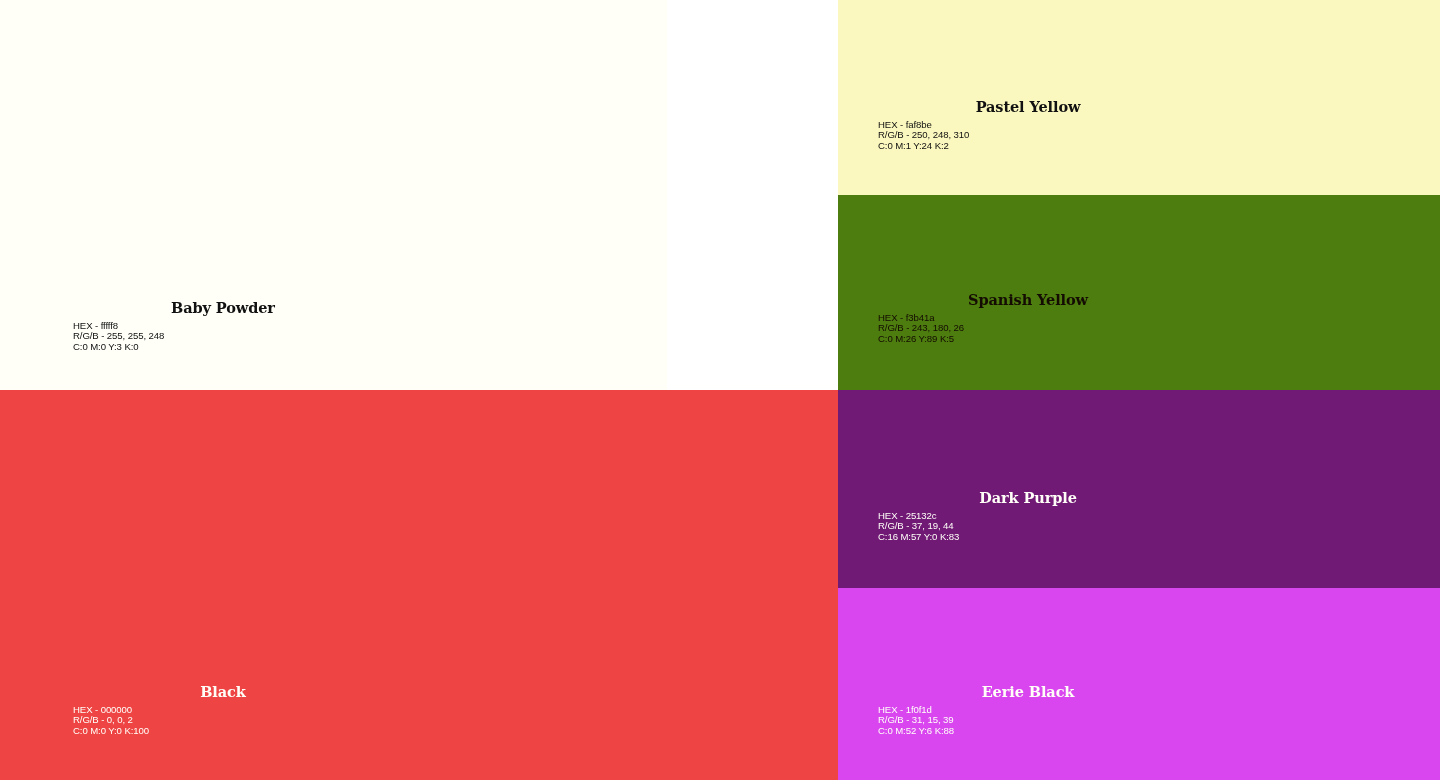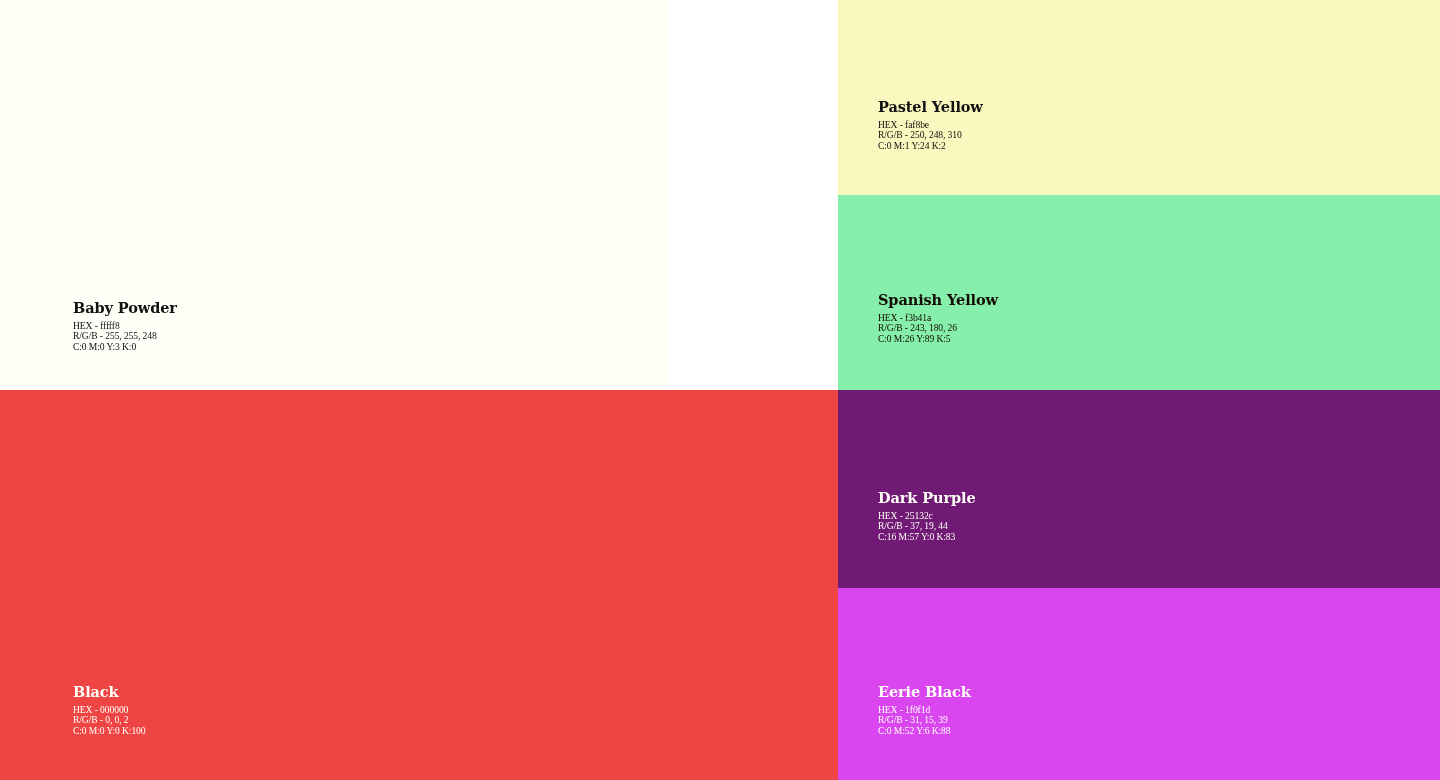--- a/index.html
+++ b/index.html
@@ -32,24 +32,25 @@
   }
 
   .swatch-name {
     font-family: "DejaVu Serif", serif;
     font-weight: bold;
     font-size: 14.5px;
     letter-spacing: -0.1px;
     line-height: 1.1;
     margin: 0 0 5px 0;
     white-space: nowrap;
+    text-align: center;
   }
 
   .swatch-meta {
-    font-family: Liberation Serif, serif;
+    font-family: Liberation Sans, sans-serif;
     font-size: 9.6px;
     line-height: 10.4px;
     letter-spacing: -0.1px;
     white-space: nowrap;
   }
 
   
   #swatch-baby-powder {
     left: 0;
     top: 0;
@@ -79,21 +80,21 @@
     background: #faf8be;
     color: #111111;
   }
   #swatch-pastel-yellow .swatch-info { left: 40px; top: 99px; }
 
   #swatch-spanish-yellow {
     left: 838px;
     top: 195px;
     width: 602px;
     height: 195px;
-    background: #86efac;
+    background: #4d7c0f;
     color: #140c02;
   }
   #swatch-spanish-yellow .swatch-info { left: 40px; top: 97px; }
 
   #swatch-dark-purple {
     left: 838px;
     top: 390px;
     width: 602px;
     height: 198px;
     background: #701a75;

